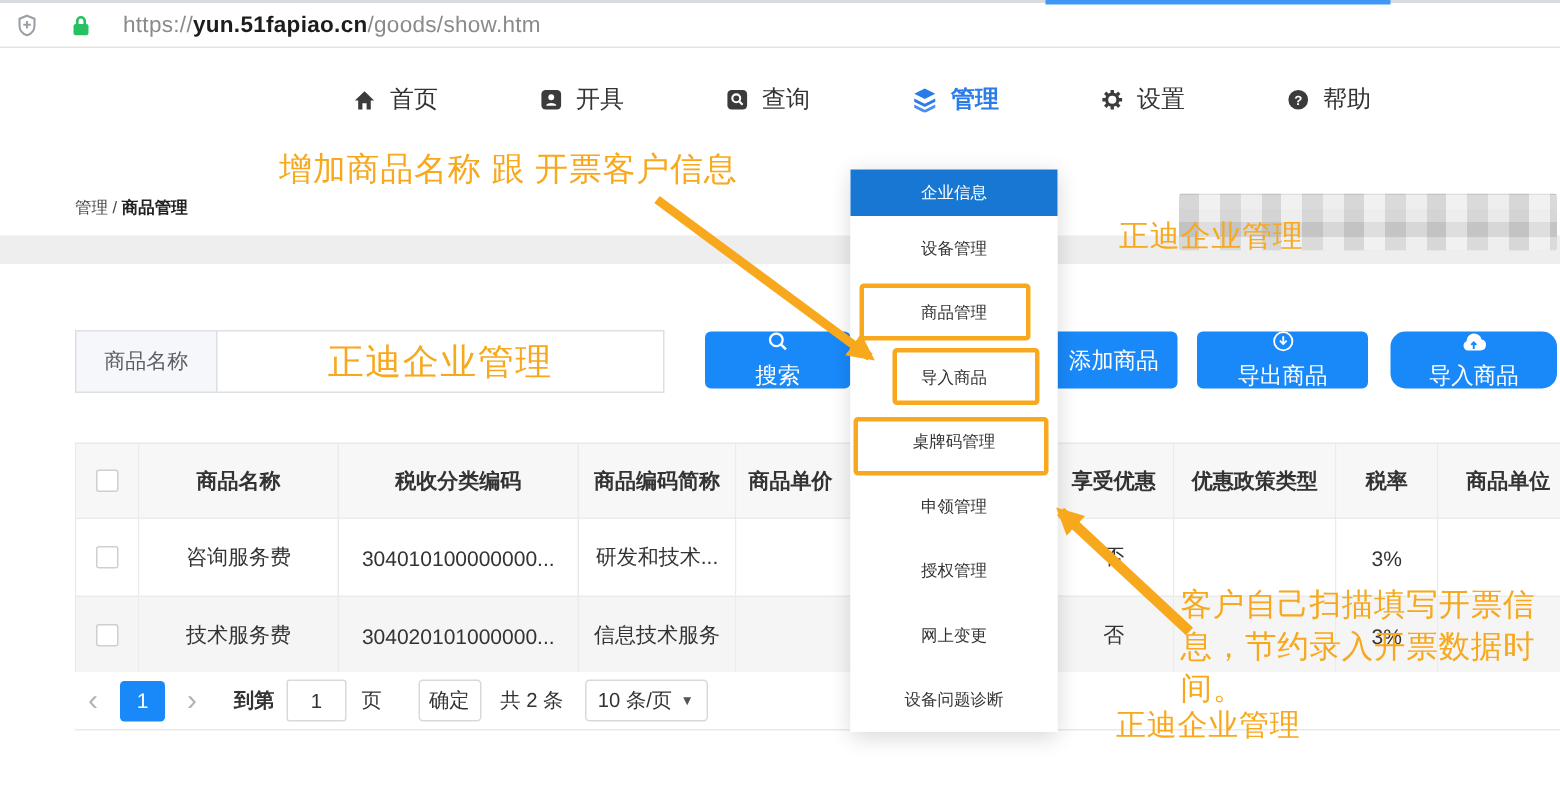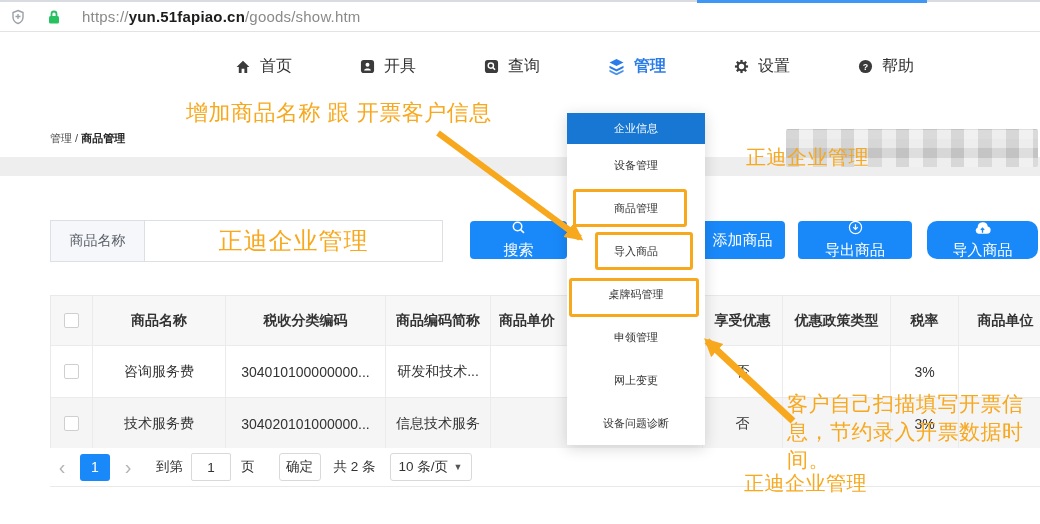--- a/index.html
+++ b/index.html
@@ -62,21 +62,21 @@
   .checkbox{width:15px;height:15px;border:1px solid #cfcfcf;border-radius:2px;background:#fff;cursor:pointer;}
 
   
   .pager{position:absolute;left:50px;top:448px;width:1001px;height:39px;display:flex;
     align-items:center;border-bottom:1px solid #e9e9e9;font-size:13.5px;color:#333;background:#fff;}
   .pg-arrow{width:24px;height:28px;display:flex;align-items:center;justify-content:center;
     color:#b3b3b3;font-size:20px;cursor:pointer;}
   .pg-num{width:30px;height:27px;margin-left:6px;background:#1989fa;color:#fff;border-radius:3px;
     display:flex;align-items:center;justify-content:center;font-size:14px;cursor:pointer;}
   .pg-arrow.next{margin-left:6px;}
-  .pg-text{margin-left:16px;}
+  .pg-text{margin-left:16px;font-weight:bold;}
   .pg-input{margin-left:8px;width:40px;height:28px;border:1px solid #d9d9d9;border-radius:2px;
     text-align:center;font-size:13.5px;color:#333;font-family:inherit;background:#fff;}
   .pg-unit{margin-left:10px;}
   .pg-confirm{margin-left:24px;width:42px;height:28px;border:1px solid #d9d9d9;border-radius:3px;
     background:#fff;display:flex;align-items:center;justify-content:center;cursor:pointer;}
   .pg-total{margin-left:13px;}
   .pg-size{margin-left:14px;width:82px;height:28px;border:1px solid #d9d9d9;border-radius:3px;
     display:flex;align-items:center;justify-content:space-between;padding:0 8px;cursor:pointer;}
   .pg-caret{font-size:9px;color:#555;}
 
@@ -290,20 +290,21 @@
   </div>
 </div>
 
 <div class="menu">
   <div class="menu-item active">企业信息</div>
   <div class="menu-item">设备管理</div>
   <div class="menu-item">商品管理</div>
   <div class="menu-item">导入商品</div>
   <div class="menu-item">桌牌码管理</div>
   <div class="menu-item">申领管理</div>
+  <div class="menu-item">授权管理</div>
   <div class="menu-item">网上变更</div>
   <div class="menu-item">设备问题诊断</div>
 </div>
 
 <div class="obox obox1"></div>
 <div class="obox obox2"></div>
 <div class="obox obox3"></div>
 
 <svg class="arrows" width="1040" height="524">
   <defs>

